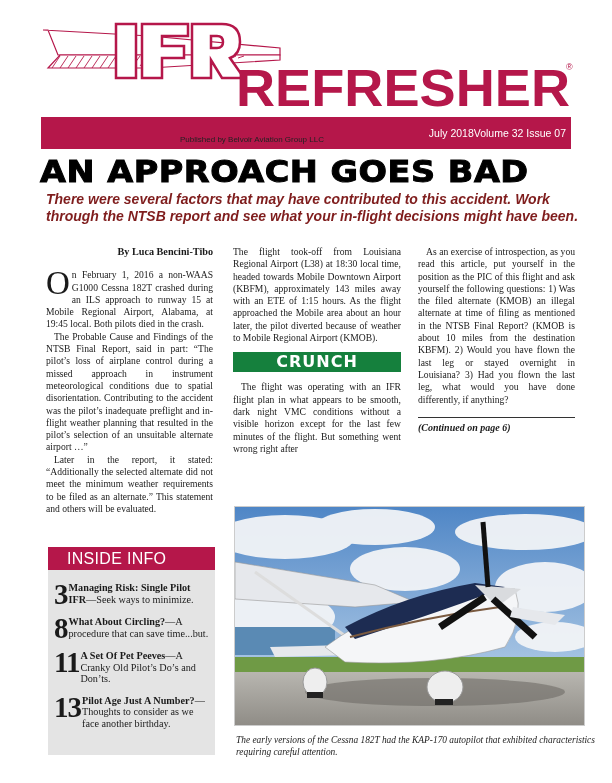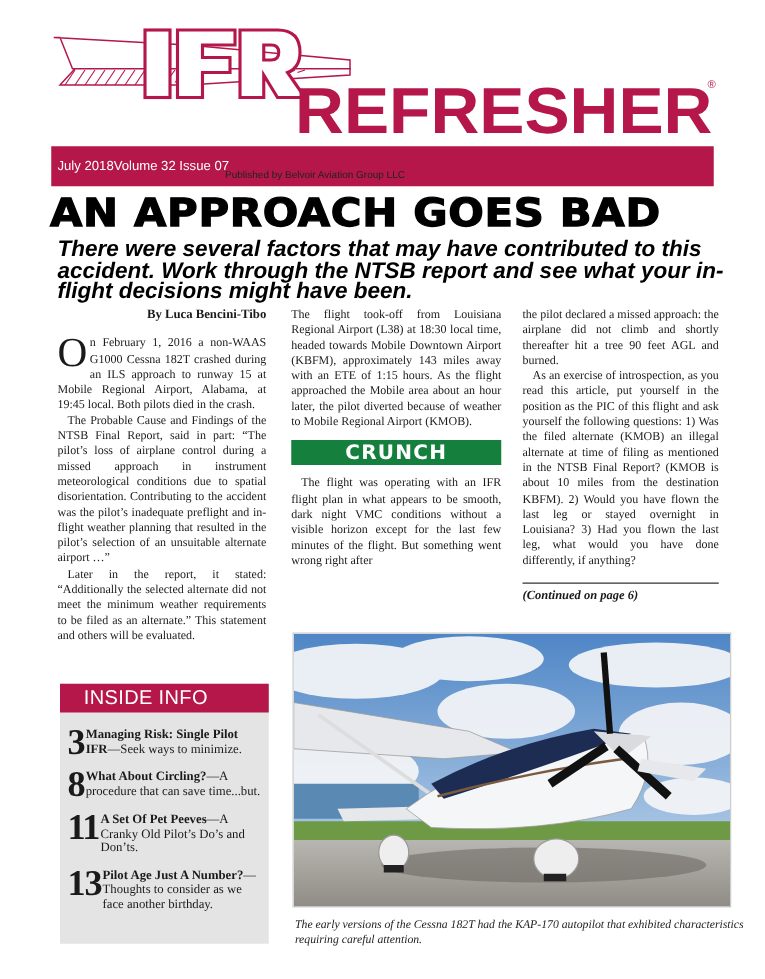--- a/index.html
+++ b/index.html
@@ -5,38 +5,38 @@
     * { box-sizing: border-box; margin: 0; padding: 0; }
     html, body { width: 612px; height: 783px; background: #ffffff; overflow: hidden; }
     body { position: relative; font-family: "Liberation Serif", serif; color: #1a1a1a; }
 
     .masthead { position: absolute; left: 0; top: 0; width: 612px; height: 140px; }
     .logo-svg { position: absolute; left: 40px; top: 22px; }
     .datebar {
       position: absolute; left: 41px; top: 117px; width: 530px; height: 15px;
       background: #b5174a; color: #fff;
       font-family: "Liberation Sans", sans-serif; font-size: 10.5px;
-      display: flex; justify-content: flex-start; align-items: center;
+      display: flex; justify-content: flex-end; align-items: center;
       padding: 16px 5px;
     }
     .publisher {
       position: absolute; left: 0; top: 135px; width: 504px; text-align: center;
       font-family: "Liberation Sans", sans-serif; font-size: 8px; color: #222;
     }
 
     .headline {
       position: absolute; left: 40px; top: 153px; width: 540px;
       font-family: "DejaVu Sans", sans-serif; font-weight: 900; font-size: 31px;
       letter-spacing: 0.5px; color: #000; transform: scaleX(1.08); transform-origin: left;
       -webkit-text-stroke: 1px #000;
     }
     .deck {
       position: absolute; left: 46px; top: 191px; width: 540px;
       font-family: "Liberation Sans", sans-serif; font-weight: bold; font-style: italic;
-      font-size: 18px; line-height: 16.5px; color: #000000;
+      font-size: 14px; line-height: 16.5px; color: #7f1d1d;
     }
 
     .col { position: absolute; font-size: 9.6px; line-height: 12.3px; text-align: justify; hyphens: auto; }
     .col p { text-indent: 8px; }
     .col p.noindent { text-indent: 0; }
     .col1 { left: 46px; top: 246px; width: 167px; }
     .col2 { left: 233px; top: 246px; width: 168px; }
     .col3 { left: 418px; top: 246px; width: 157px; }
 
     .byline { text-align: right; font-weight: bold; font-size: 10.2px; margin-bottom: 11px; }
@@ -135,21 +135,20 @@
   <p>Later in the report, it stated: “Additionally the selected alternate did not meet the minimum weather requirements to be filed as an alternate.” This statement and others will be evaluated.</p>
 </div>
 
 <div class="col col2">
   <p class="noindent">The flight took-off from Louisiana Regional Airport (L38) at 18:30 local time, headed towards Mobile Downtown Airport (KBFM), approximately 143 miles away with an ETE of 1:15 hours. As the flight approached the Mobile area about an hour later, the pilot diverted because of weather to Mobile Regional Airport (KMOB).</p>
   <div class="crunch-bar">CRUNCH</div>
   <p>The flight was operating with an IFR flight plan in what appears to be smooth, dark night VMC conditions without a visible horizon except for the last few minutes of the flight. But something went wrong right after</p>
 </div>
 
 <div class="col col3">
-  <p class="noindent">the pilot declared a missed approach: the airplane did not climb and shortly thereafter hit a tree 90 feet AGL and burned.</p>
   <p>As an exercise of introspection, as you read this article, put yourself in the position as the PIC of this flight and ask yourself the following questions: 1) Was the filed alternate (KMOB) an illegal alternate at time of filing as mentioned in the NTSB Final Report? (KMOB is about 10 miles from the destination KBFM). 2) Would you have flown the last leg or stayed overnight in Louisiana? 3) Had you flown the last leg, what would you have done differently, if anything?</p>
   <div class="rule"></div>
   <div class="continued">(Continued on page 6)</div>
 </div>
 
 <div class="inside">
   <div class="inside-title">INSIDE INFO</div>
   <div class="inside-item first">
     <span class="inside-num">3</span>
     <span class="inside-text"><b>Managing Risk: Single Pilot IFR</b><span>—Seek ways to minimize.</span></span>

